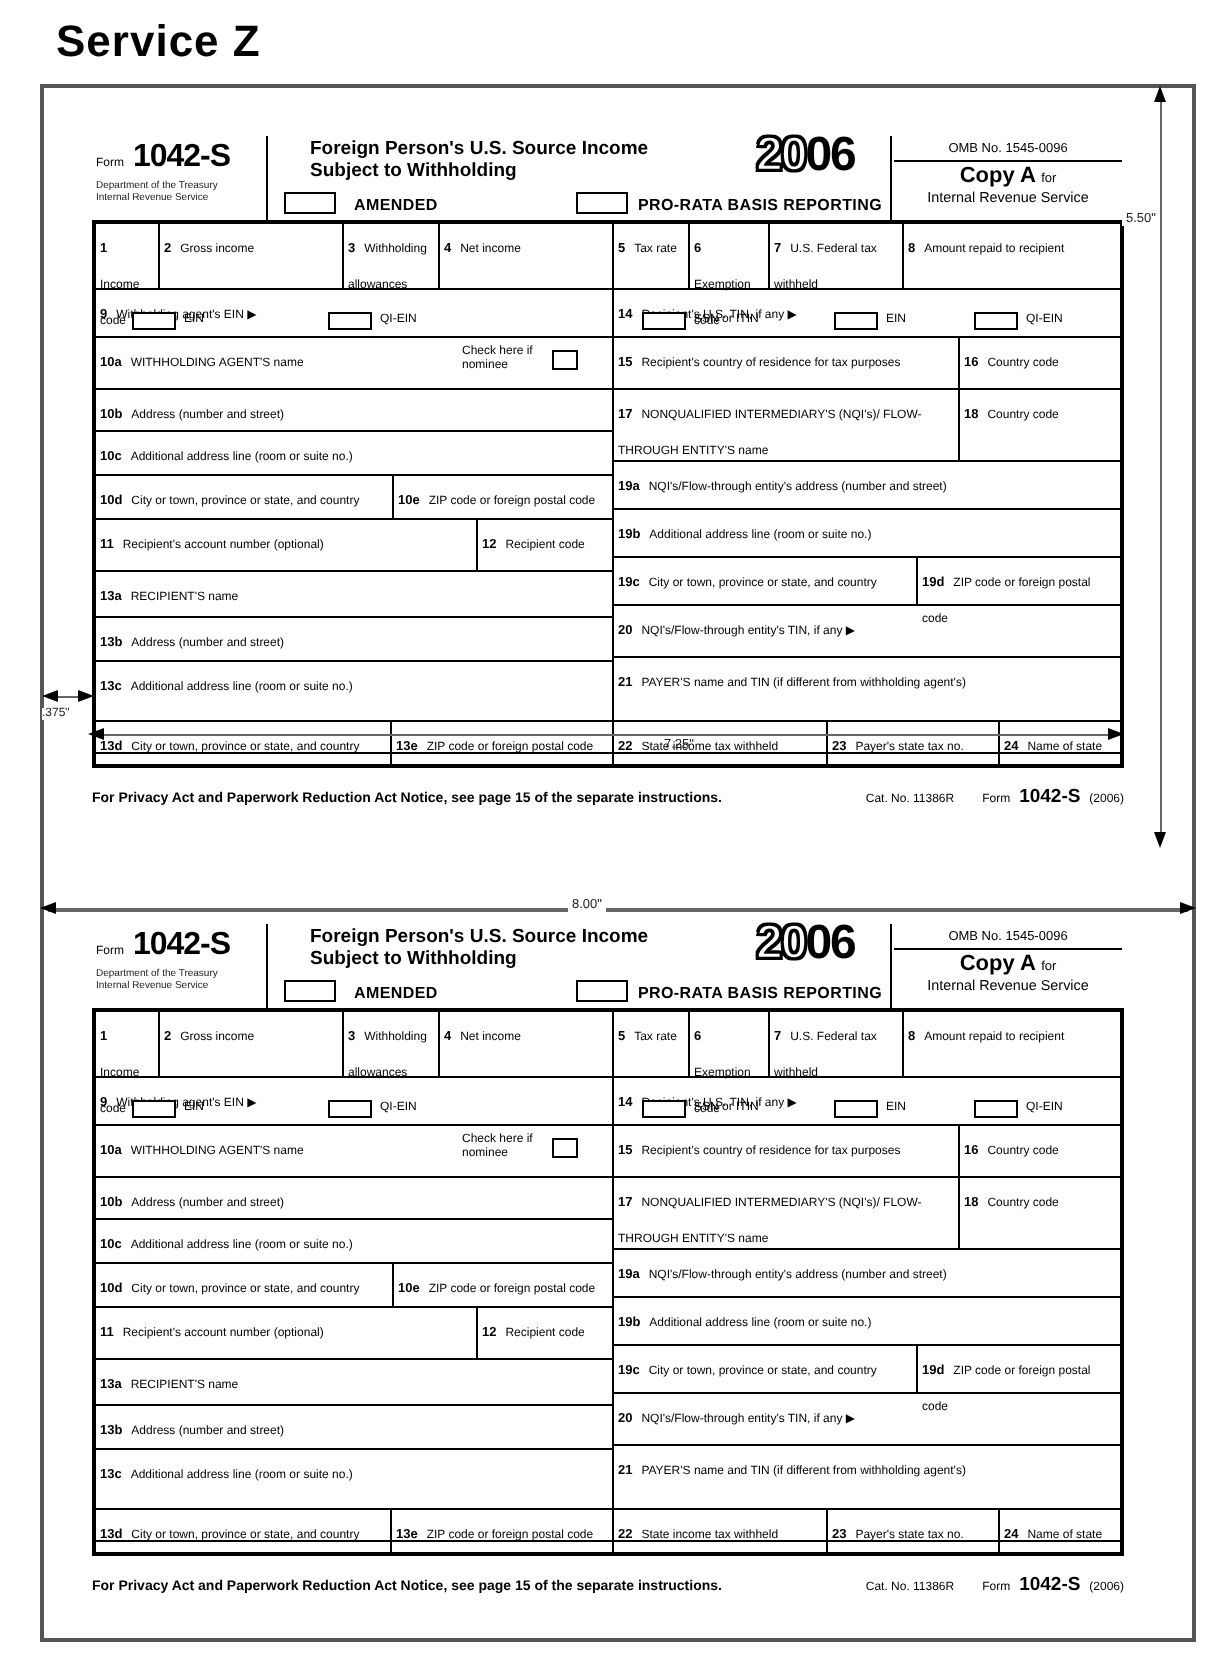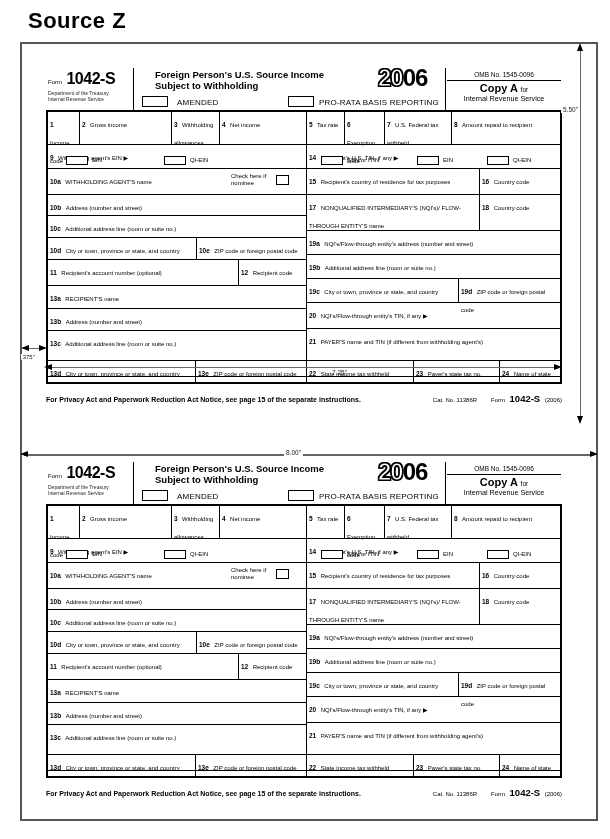--- a/index.html
+++ b/index.html
@@ -10,21 +10,21 @@
 
   .form-slot { position:absolute; left:46px; width:516px; height:336px; }
   #slot1 { top:66px; } #slot2 { top:460px; }
 
   .fhead { position:absolute; left:0; top:0; width:516px; height:44px; }
   .fhead-id { position:absolute; left:0; top:2px; width:88px; height:42px; border-right:1.5px solid #000; padding:2px 3px 0 2px; }
   .fw { font-size:6px; } .fnum { font-size:16px; font-weight:bold; letter-spacing:-.5px; }
   .dept { font-size:5px; line-height:5.5px; margin-top:3px; color:#222; }
   .ftitle { position:absolute; left:109px; top:3px; width:270px; font-size:9.5px; font-weight:bold; line-height:11px; }
   .hcbx { position:absolute; top:30px; width:26px; height:11px; border:1px solid #000; background:#fff; }
-  .hcbl { position:absolute; top:32px; font-size:8px; font-weight:normal; letter-spacing:.2px; }
+  .hcbl { position:absolute; top:32px; font-size:8px; font-weight:bold; letter-spacing:.2px; }
   .fyear { position:absolute; left:332px; top:-2px; font-size:24px; font-weight:bold; letter-spacing:-1px; }
   .yo { color:#fff; -webkit-text-stroke:1.2px #000; text-shadow:-1px -1px 0 #000,1px -1px 0 #000,-1px 1px 0 #000,1px 1px 0 #000; }
   .fhead-omb { position:absolute; left:399px; top:2px; width:117px; height:42px; border-left:1.5px solid #000; text-align:center; }
   .omb { font-size:6.5px; padding:3px 0 2px 0; border-bottom:1px solid #000; margin:0 1px; }
   .copya { font-size:11px; font-weight:bold; margin-top:1px; }
   .copya .for { font-size:6.5px; font-weight:normal; }
   .agency { font-size:7.2px; }
 
   .ftable { position:absolute; left:0; top:44px; width:516px; height:274px; border:2px solid #000; }
   .row1 { position:absolute; left:0; top:0; width:512px; height:33px; border-bottom:1px solid #000; }
@@ -52,21 +52,21 @@
   .dline { position:absolute; background:#666; z-index:3; }
   .ar { position:absolute; width:0; height:0; z-index:4; }
   .ar.up    { border-left:3.5px solid transparent; border-right:3.5px solid transparent; border-bottom:8px solid #000; }
   .ar.down  { border-left:3.5px solid transparent; border-right:3.5px solid transparent; border-top:8px solid #000; }
   .ar.left  { border-top:3.5px solid transparent; border-bottom:3.5px solid transparent; border-right:8px solid #000; }
   .ar.right { border-top:3.5px solid transparent; border-bottom:3.5px solid transparent; border-left:8px solid #000; }
 </style>
 </head>
 <body>
 
-<div class="page-title">Source Z</div>
+<div class="page-title">Service Z</div>
 
 <div class="outer-box"></div>
 
 <div id="slot1" class="form-slot">
   <div class="fhead">
     <div class="fhead-id">
       <span class="fw">Form</span>
       <span class="fnum">1042-S</span>
       <div class="dept">
         <div>Department of the Treasury</div>

